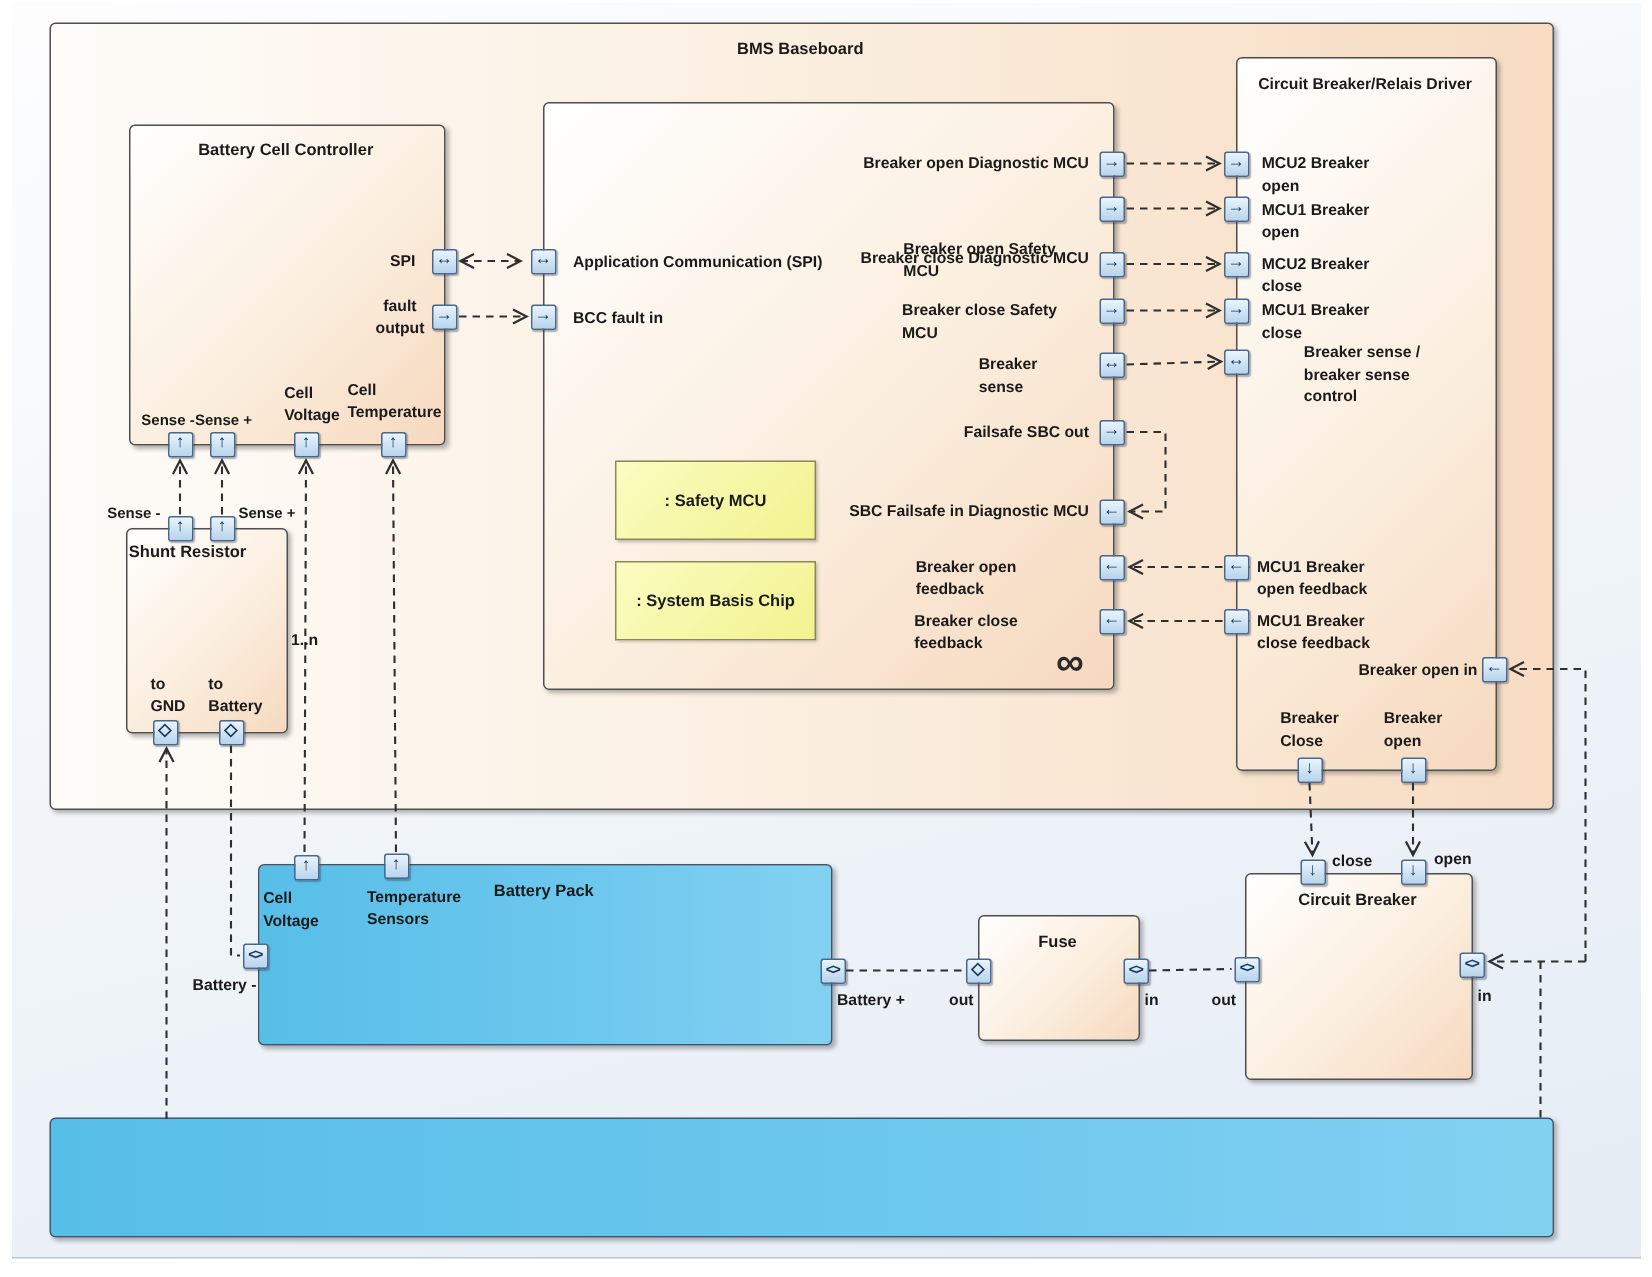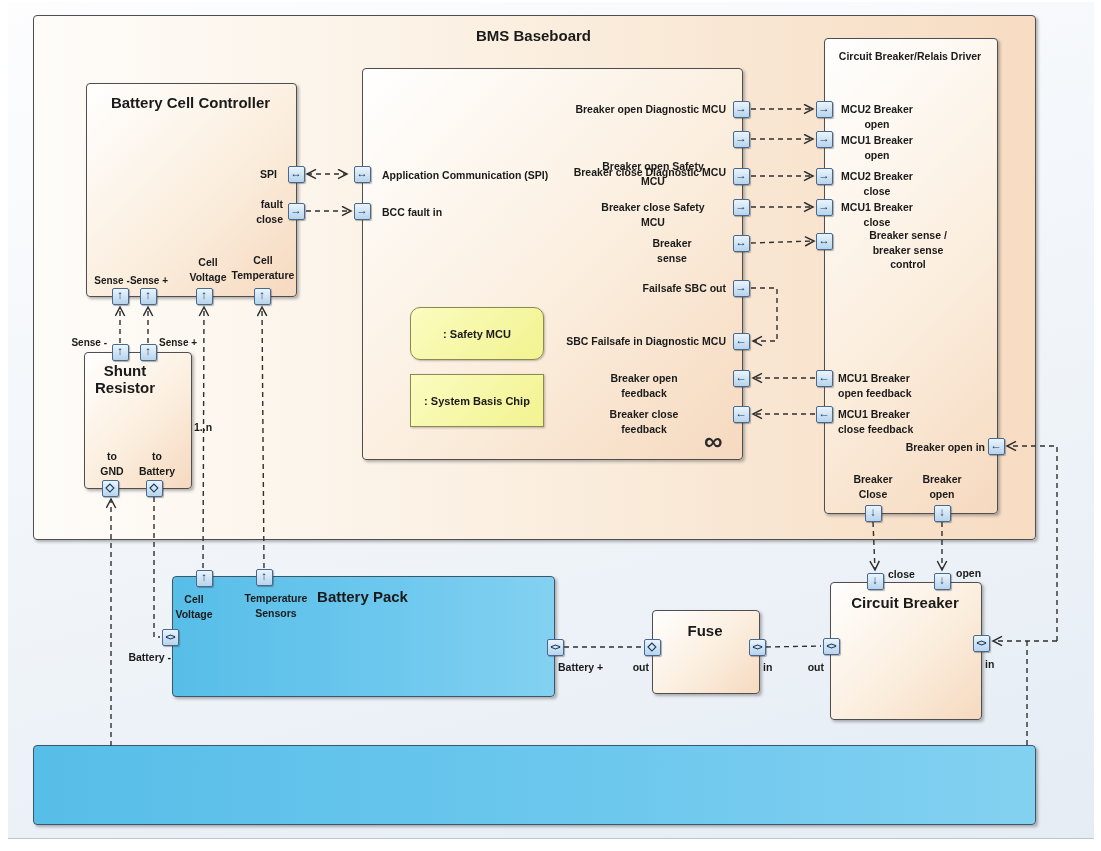--- a/index.html
+++ b/index.html
@@ -10,25 +10,25 @@
       border-bottom:1px solid #bcc6d2;}
   .blk{position:absolute;border:1.4px solid #4f4f4f;border-radius:4px;
        box-shadow:2px 2px 3px rgba(90,90,90,.45);}
   .peach{background:linear-gradient(135deg,#ffffff 0%,#fbeede 55%,#f6d9bf 100%);}
   .bms{background:linear-gradient(to right,#fefcf9 0%,#fbf0e2 45%,#f7dcc2 100%);}
   .blue{background:linear-gradient(to right,#57bee8 0%,#6ec8ee 60%,#83d1f1 100%);border-color:#3c566b;}
   .yellow{position:absolute;background:linear-gradient(135deg,#fbfcc0,#f2f38f);
           border:1.3px solid #8a8a52;box-shadow:1px 1px 2px rgba(90,90,90,.4);
           display:flex;align-items:center;justify-content:center;
           font-size:11px;font-weight:bold;}
-  .title{position:absolute;font-size:15px;font-weight:bold;text-align:center;}
+  .title{position:absolute;font-size:11px;font-weight:bold;text-align:center;}
   .lbl{position:absolute;font-size:10.5px;font-weight:bold;line-height:14.5px;
        white-space:pre-line;z-index:6;}
-  .c{text-align:center;transform:translateX(-50%);}
-  .r{text-align:right;}
+  .c{text-align:left;transform:translateX(-50%);}
+  .r{text-align:center;}
   .port{position:absolute;width:17px;height:17px;margin:-8.5px 0 0 -8.5px;
         background:linear-gradient(180deg,#eaf4fc,#b7d4ec);
         border:1.2px solid #48688f;border-radius:2px;box-sizing:border-box;
         display:flex;align-items:center;justify-content:center;
         font-size:11.5px;font-weight:bold;color:#14365c;z-index:5;
         box-shadow:1px 1px 1px rgba(60,60,60,.4);line-height:1;}
   .port.sm{font-size:9.5px;letter-spacing:-1px;}
   #wires{position:absolute;left:0;top:0;z-index:4;pointer-events:none;}
   .inf{position:absolute;font-size:26px;font-weight:bold;color:#2b2b2b;z-index:6;line-height:1;}
 </style>
@@ -41,21 +41,21 @@
   <div class="blk bms" style="left:33px;top:15px;width:1001px;height:523px;"></div>
   <div class="blk peach" style="left:86px;top:83px;width:209px;height:212px;"></div>
   <div class="blk peach" style="left:362px;top:68px;width:379px;height:390px;"></div>
   <div class="blk peach" style="left:824px;top:38px;width:172px;height:474px;"></div>
   <div class="blk peach" style="left:84px;top:352px;width:106px;height:135px;"></div>
   <div class="blk blue" style="left:172px;top:576px;width:381px;height:119px;"></div>
   <div class="blk peach" style="left:652px;top:610px;width:106px;height:82px;"></div>
   <div class="blk peach" style="left:830px;top:582px;width:150px;height:136px;"></div>
   <div class="blk blue" style="left:33px;top:745px;width:1001px;height:78px;"></div>
 
-  <div class="yellow" style="left:410px;top:307px;width:132px;height:51px;border-radius:10px;">: Safety MCU</div>
+  <div class="yellow" style="left:410px;top:307px;width:132px;height:51px;">: Safety MCU</div>
   <div class="yellow" style="left:410px;top:374px;width:132px;height:51px;">: System Basis Chip</div>
 
   <div class="title" style="left:33px;top:27px;width:1001px;">BMS Baseboard</div>
   <div class="title" style="left:86px;top:94px;width:209px;">Battery Cell Controller</div>
   <div class="title" style="left:824px;top:50px;width:172px;font-size:10.5px;">Circuit Breaker/Relais Driver</div>
   <div class="title" style="left:72px;top:362px;width:106px;">Shunt Resistor</div>
   <div class="title" style="left:172px;top:588px;width:381px;">Battery Pack</div>
   <div class="title" style="left:652px;top:622px;width:106px;">Fuse</div>
   <div class="title" style="left:830px;top:594px;width:150px;">Circuit Breaker</div>
 
@@ -135,21 +135,21 @@
   <span class="port" style="left:652px;top:647px;">◇</span>
   <span class="port sm" style="left:757px;top:647px;">&lt;&gt;</span>
 
   <span class="port" style="left:875px;top:581px;">↓</span>
   <span class="port" style="left:942px;top:581px;">↓</span>
   <span class="port sm" style="left:831px;top:646px;">&lt;&gt;</span>
   <span class="port sm" style="left:981px;top:643px;">&lt;&gt;</span>
 
   <div class="lbl r" style="right:824px;top:167px;">SPI</div>
   <div class="lbl r" style="right:818px;top:197px;">fault
-close</div>
+output</div>
   <div class="lbl c" style="left:112px;top:274px;font-size:10px;">Sense -</div>
   <div class="lbl c" style="left:149px;top:274px;font-size:10px;">Sense +</div>
   <div class="lbl c" style="left:208px;top:255px;">Cell
 Voltage</div>
   <div class="lbl c" style="left:263px;top:253px;">Cell
 Temperature</div>
 
   <div class="lbl" style="left:382px;top:168px;">Application Communication (SPI)</div>
   <div class="lbl" style="left:382px;top:205px;">BCC fault in</div>
 

